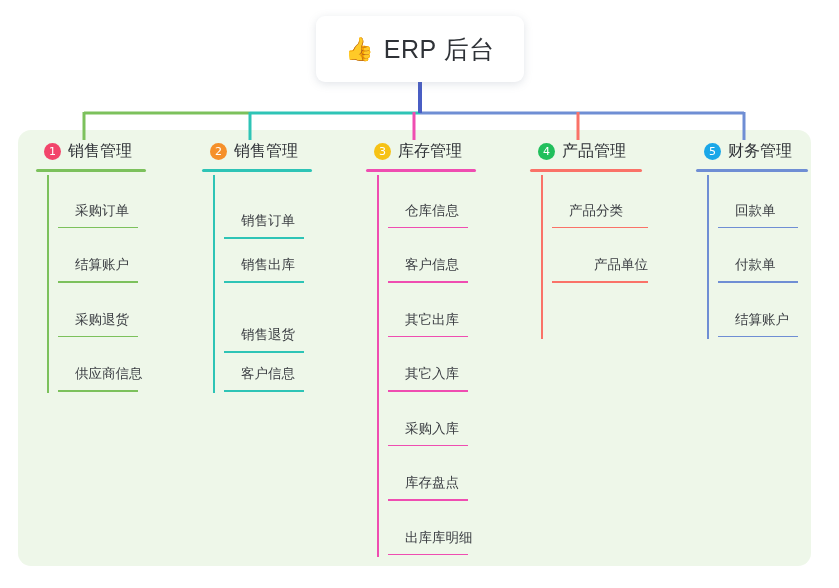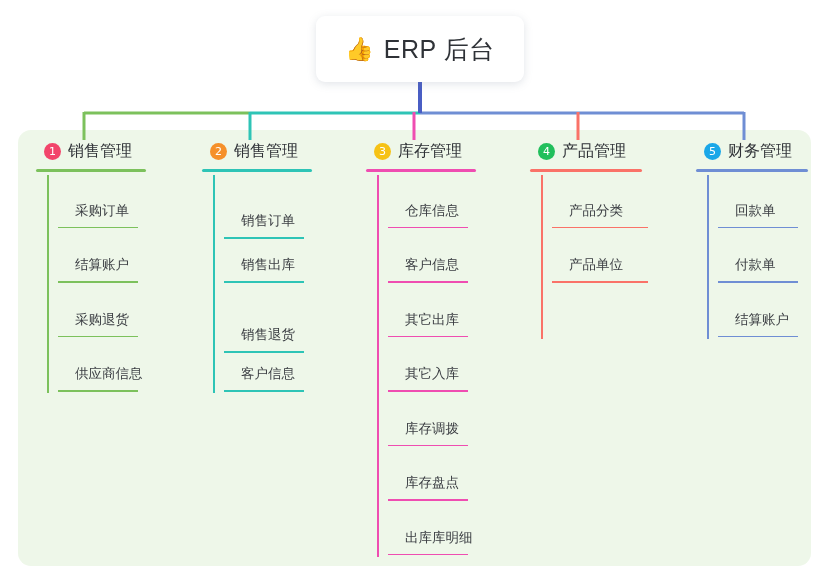--- a/index.html
+++ b/index.html
@@ -152,21 +152,21 @@
           </div>
           <div class="leaf" style="height: 54.5px;">
             <div class="leaf-label" style="padding-top: 24.5px;">其它出库</div>
             <div class="leaf-rule" style="background: rgb(239, 77, 177); width: 80px;"></div>
           </div>
           <div class="leaf" style="height: 54.5px;">
             <div class="leaf-label" style="padding-top: 24.5px;">其它入库</div>
             <div class="leaf-rule" style="background: rgb(239, 77, 177); width: 80px;"></div>
           </div>
           <div class="leaf" style="height: 54.5px;">
-            <div class="leaf-label" style="padding-top: 24.5px;">库存调拨</div>
+            <div class="leaf-label" style="padding-top: 24.5px;">采购入库</div>
             <div class="leaf-rule" style="background: rgb(239, 77, 177); width: 80px;"></div>
           </div>
           <div class="leaf" style="height: 54.5px;">
             <div class="leaf-label" style="padding-top: 24.5px;">库存盘点</div>
             <div class="leaf-rule" style="background: rgb(239, 77, 177); width: 80px;"></div>
           </div>
           <div class="leaf" style="height: 54.5px;">
             <div class="leaf-label" style="padding-top: 24.5px;">出库库明细</div>
             <div class="leaf-rule" style="background: rgb(239, 77, 177); width: 80px;"></div>
           </div>
@@ -177,21 +177,21 @@
           <span class="badge" style="background: rgb(33, 191, 92);">4</span>
           <span class="col-title">产品管理</span>
         </div>
         <div class="head-rule" style="background: rgb(250, 114, 104); width: 112px;"></div>
         <div class="leaves">
           <div class="spine" style="background: rgb(250, 114, 104); height: 163.5px;"></div>
           <div class="leaf" style="height: 54.5px;">
             <div class="leaf-label" style="padding-top: 24.5px;">产品分类</div>
             <div class="leaf-rule" style="background: rgb(250, 114, 104); width: 96px;"></div>
           </div>
-          <div class="leaf" style="height: 54.5px;">
+          <div class="leaf" style="height: 54.5px; text-align: right;">
             <div class="leaf-label" style="padding-top: 24.5px;">产品单位</div>
             <div class="leaf-rule" style="background: rgb(250, 114, 104); width: 96px;"></div>
           </div>
         </div>
       </div>
       <div class="col" style="left: 696px;">
         <div class="col-head">
           <span class="badge" style="background: rgb(26, 167, 232);">5</span>
           <span class="col-title">财务管理</span>
         </div>

